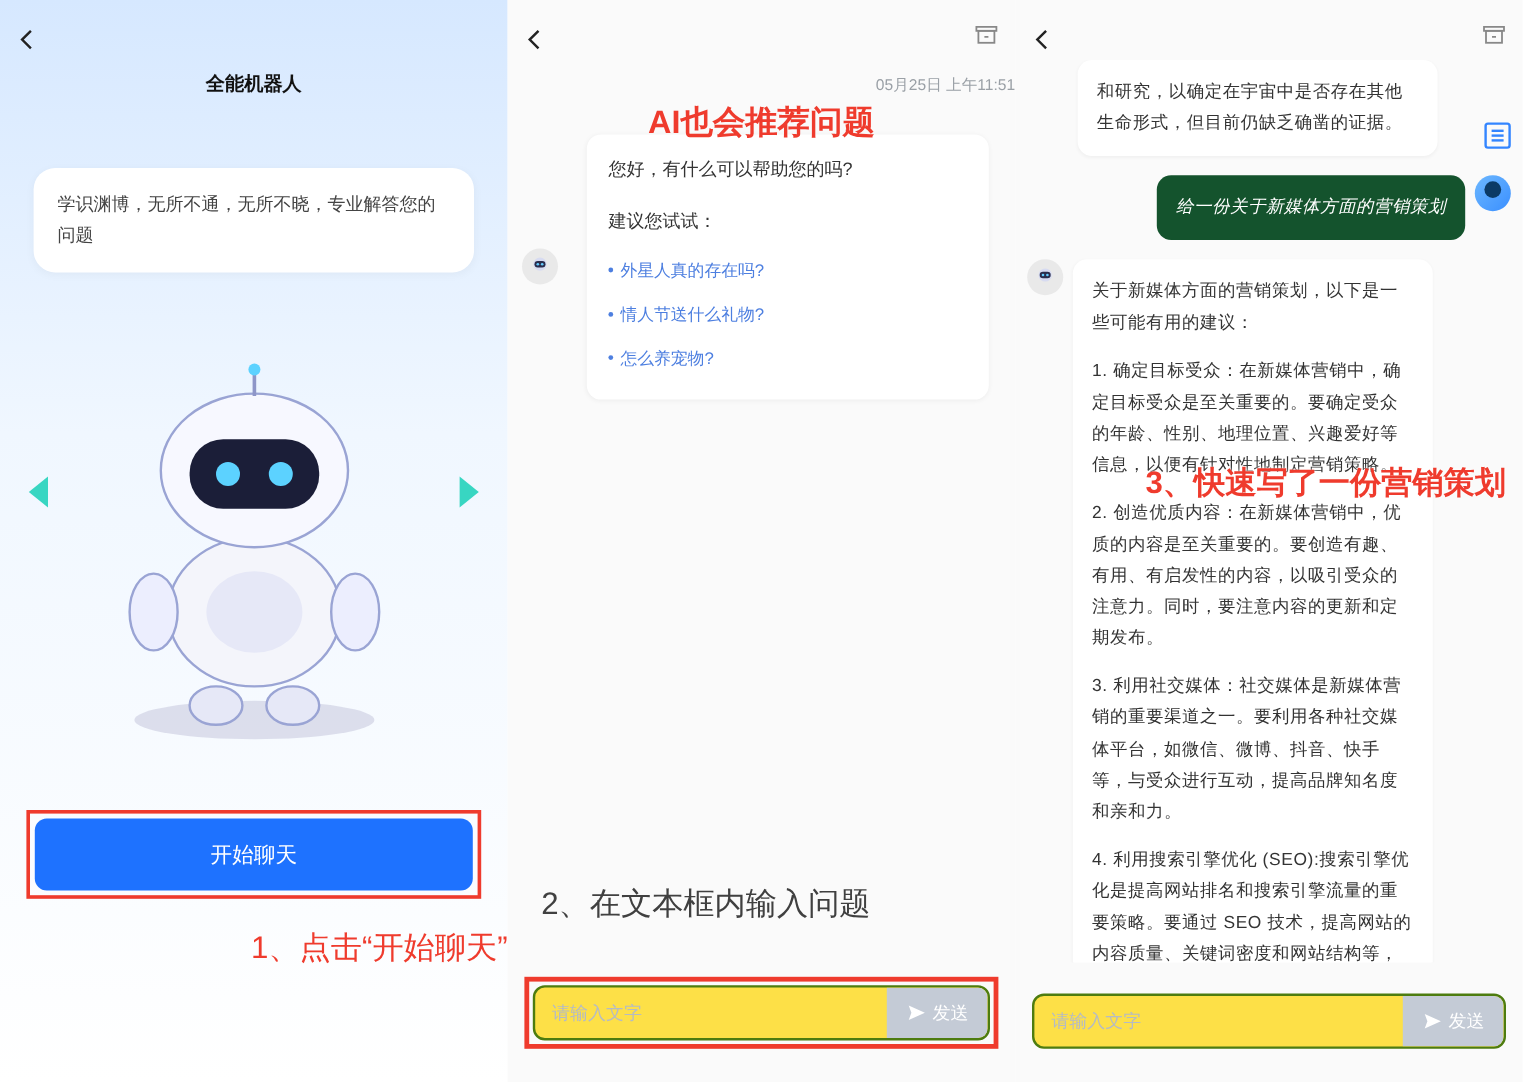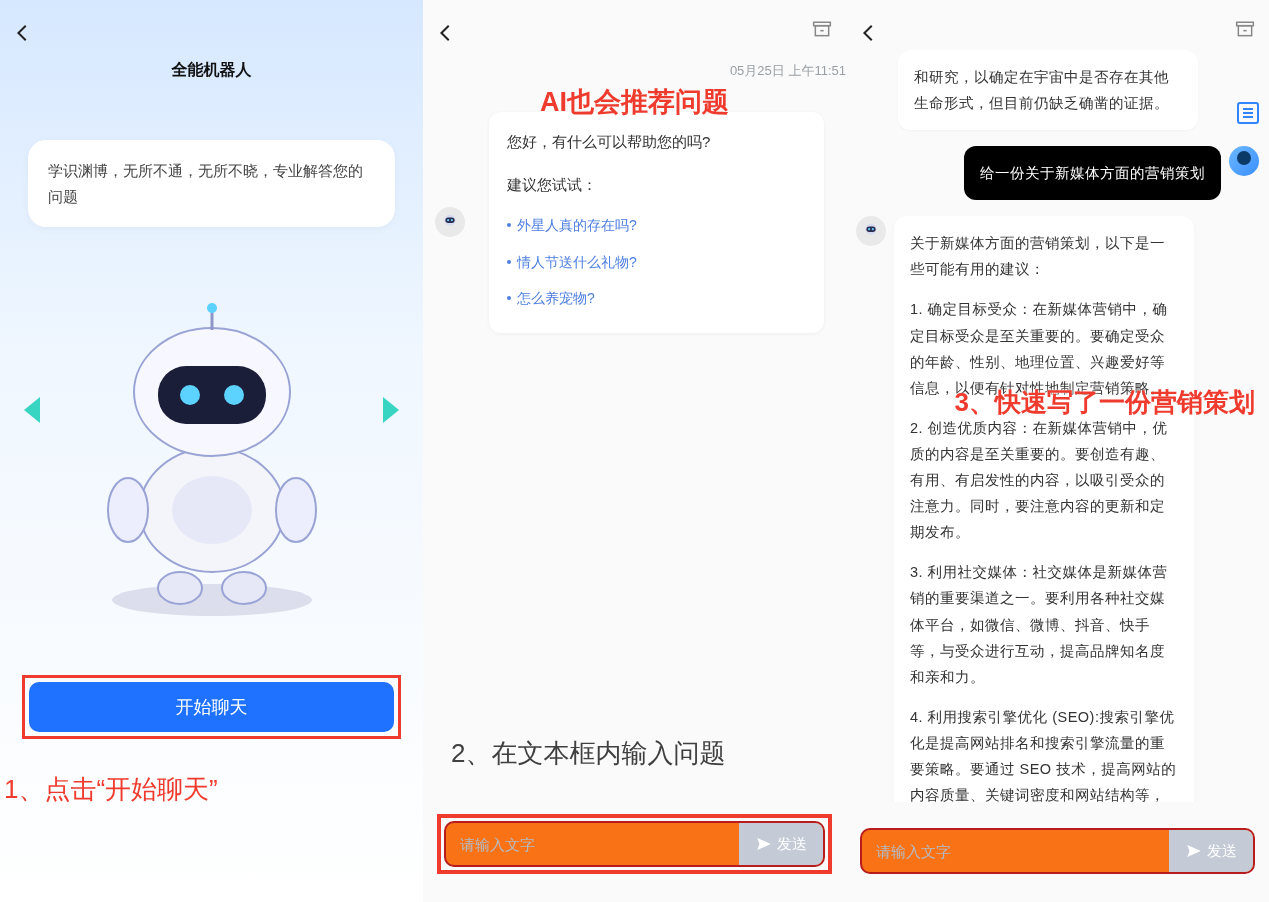--- a/index.html
+++ b/index.html
@@ -34,24 +34,24 @@
       background:#fff; border-radius:18px; padding:18px 20px;
       color:#444; font-size:15px; line-height:1.7;
       box-shadow:0 2px 8px rgba(0,0,0,.04);
     }
     .p1-robot { position:absolute; top:280px; left:0; right:0; height:360px; display:flex; align-items:center; justify-content:center; }
     .robot-svg { width:280px; height:320px; }
     .carousel-arrow { position:absolute; top:395px; width:24px; height:30px; }
     .carousel-arrow.left{ left:20px;} .carousel-arrow.right{right:20px;}
     .p1-button-wrap { position:absolute; left:22px; right:22px; top:675px; border:3px solid #ef3b2d; padding:4px; }
     .p1-button {
-      width:100%; height:50px; background:#1e72ff; border:none; border-radius:10px;
+      width:100%; height:60px; background:#1e72ff; border:none; border-radius:10px;
       color:#fff; font-size:18px; font-weight:500; cursor:pointer;
     }
-    .p1-caption { position:absolute; left:4px; right:0; top:772px; text-align:left; color:#ef3b2d; font-size:26px; font-weight:500;}
+    .p1-caption { position:absolute; left:16px; right:0; top:772px; text-align:right; color:#ef3b2d; font-size:26px; font-weight:500;}
 
     
     .timestamp { position:absolute; top:62px; left:0; right:0; text-align:right; color:#9aa0a6; font-size:13px;}
     .avatar-bot { width:30px; height:30px; border-radius:50%; background:#e9e9e9; display:flex; align-items:center; justify-content:center; flex-shrink:0;}
     .avatar-bot svg { width:22px; height:22px; }
     .avatar-user { width:30px; height:30px; border-radius:50%; background: linear-gradient(135deg,#6db8ff,#3a8fff); flex-shrink:0; position:relative; overflow:hidden;}
     .avatar-user::after { content:""; position:absolute; top:5px; left:8px; width:14px; height:14px; background:#0b3a66; border-radius:50%; }
 
     .p2-overlay { position:absolute; top:84px; left:0; right:0; text-align:center; color:#ef3b2d; font-size:27px; font-weight:600; z-index:5;}
     .p2-row { position:absolute; top:112px; left:12px; right:22px; display:flex; gap:24px; align-items:center;}
@@ -62,29 +62,29 @@
     .sugg::before { content:""; width:4px; height:4px; background:#4d7fe0; border-radius:50%;}
 
     .p2-caption { position:absolute; left:28px; top:736px; color:#404040; font-size:26px; font-weight:500;}
 
     
     .p3-scroll { position:absolute; top:50px; left:0; right:0; bottom:100px; overflow:hidden; padding:0 10px;}
     .msg-row { display:flex; gap:8px; margin-bottom:16px; align-items:flex-start;}
     .msg-row.user { flex-direction:row-reverse; }
     .bubble { max-width:300px; padding:14px 16px; border-radius:12px; font-size:14.5px; line-height:1.8; letter-spacing:0.5px;}
     .bubble.bot { background:#fff; color:#333; box-shadow:0 1px 3px rgba(0,0,0,.04);}
-    .bubble.user { background:#000000; color:#fff; }
+    .bubble.user { background:#14532d; color:#fff;font-style:italic; }
     .p3-overlay { position:absolute; top:385px; right:14px; color:#ef3b2d; font-size:26px; font-weight:600; z-index:5; text-shadow: 0 0 3px #fff;}
     .scrollbadge { position:absolute; top:102px; right:10px; width:22px; height:22px; border:2px solid #3385ff; border-radius:3px; display:flex; align-items:center; justify-content:center;}
     .scrollbadge::after{content:"";width:10px;height:2px;background:#3385ff;box-shadow:0 -4px 0 #3385ff,0 4px 0 #3385ff;}
 
     
     .inputbar-wrap { position:absolute; left:14px; right:14px; bottom:28px; }
     .inputbar-wrap.highlight { border:4px solid #ef3b2d; padding:3px; }
-    .inputbar { display:flex; background:#f97316; border:2px solid #b91c1c; border-radius:10px; height:46px; overflow:hidden;}
+    .inputbar { display:flex; background:#fde047; border:2px solid #4d7c0f; border-radius:10px; height:46px; overflow:hidden;}
     .inputbar input { flex:1; border:none; outline:none; padding:0 14px; font-size:15px; color:#333; background:transparent;}
     .inputbar input::placeholder { color:#b5bbc4; }
     .sendbtn { display:flex; align-items:center; gap:4px; background:#c4cbd6; color:#fff; padding:12px 16px; font-size:15px; border:none; cursor:pointer;}
     .sendbtn svg { width:18px; height:18px; }
 
   </style>
 </head>
 <body>
 
 <div class="panel panel-1">

